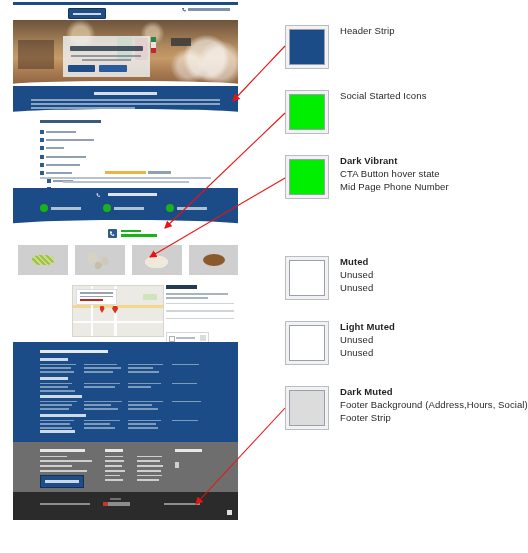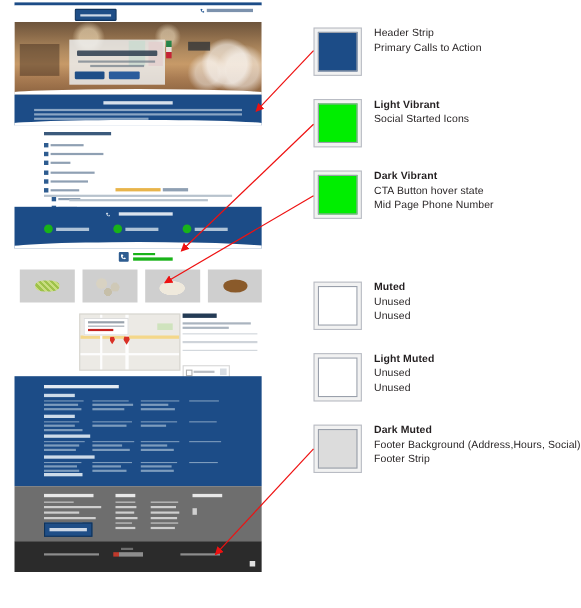--- a/index.html
+++ b/index.html
@@ -476,30 +476,28 @@
   </div>
 
   <div class="legend">
 
     <div class="entry" style="top:25px">
       <div class="sw-wrap">
         <div class="sw" id="sw0" style="background: rgb(28, 76, 135);"></div>
       </div>
       <div class="etext">
         <div class="eline">Header Strip</div>
-        <div class="eline">Primary Calls to Action</div>
       </div>
     </div>
 
     <div class="entry" style="top:90px">
       <div class="sw-wrap">
         <div class="sw" id="sw1" style="background: rgb(0, 238, 0);"></div>
       </div>
       <div class="etext">
-        <div class="etitle">Light Vibrant</div>
         <div class="eline">Social Started Icons</div>
       </div>
     </div>
 
     <div class="entry" style="top:155px">
       <div class="sw-wrap">
         <div class="sw" id="sw2" style="background: rgb(0, 238, 0);"></div>
       </div>
       <div class="etext">
         <div class="etitle">Dark Vibrant</div>

